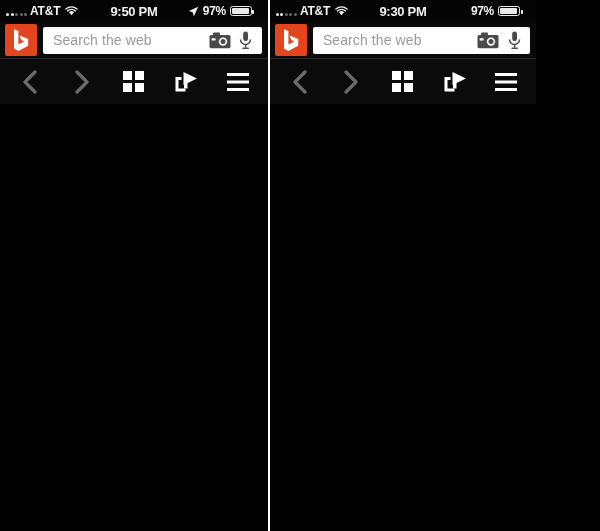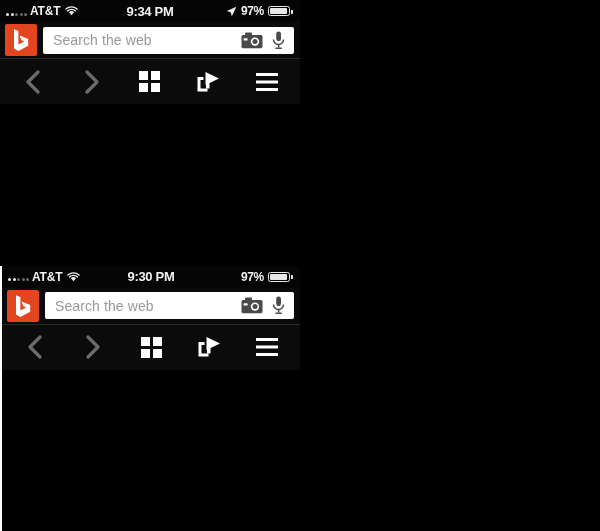--- a/index.html
+++ b/index.html
@@ -2,21 +2,21 @@
 <html><head>
 <meta charset="utf-8">
 <style>
   * { margin:0; padding:0; box-sizing:border-box; }
   html,body {
     width:600px; height:531px;
     background:#000;
     font-family:"Liberation Sans", sans-serif;
     overflow:hidden;
   }
-  .stage { position:relative; width:536px; height:531px; display:flex;flex-direction:column; }
+  .stage { position:relative; width:536px; height:531px; display:flex; }
   .phone { position:relative; width:300px; height:531px; overflow:hidden; background:#000; }
   .phone.right { border-left:2px solid #fff; }
 
   
   .statusbar {
     position:relative; height:22px; width:100%;
     background:#050505; color:#f2f2f2;
     display:flex; align-items:center;
     font-size:12px; font-weight:bold;
   }
@@ -30,21 +30,21 @@
   .sb-dots i:nth-child(5){height:3px;background:#6a6a6a;}
   .sb-carrier { font-size:12px; letter-spacing:-0.2px; }
   .wifi { position:relative; width:13px; height:10px; margin-left:2px; }
   .wifi svg { display:block; }
   .sb-center {
     position:absolute; left:0; right:0; text-align:center;
     font-size:13px; letter-spacing:-0.3px;
   }
   .sb-right {
     margin-left:auto; display:flex; align-items:center;
-    gap:4px; padding-right:10px;
+    gap:4px; padding-right:16px;
   }
   .loc-arrow { width:11px; height:11px; }
   .batt-pct { font-size:12px; letter-spacing:-0.3px; }
   .battery { position:relative; width:22px; height:10px;
     border:1.3px solid #e8e8e8; border-radius:2.5px; }
   .battery::after {
     content:""; position:absolute; right:-3.6px; top:2.7px;
     width:2px; height:4px; background:#e8e8e8; border-radius:0 1px 1px 0;
   }
   .battery i { position:absolute; left:1px; top:1px; bottom:1px;
@@ -159,21 +159,21 @@
         </span>
         <span class="sb-carrier">AT&amp;T</span>
         <span class="wifi">
           <svg width="13" height="10" viewBox="0 0 13 10">
               <path d="M6.5 9.2 L3.9 6.2 a4 4 0 0 1 5.2 0 Z" fill="#eee"></path>
               <path d="M2.6 4.9 a6 6 0 0 1 7.8 0" stroke="#eee" stroke-width="1.4" fill="none" stroke-linecap="round"></path>
               <path d="M0.9 3.0 a9 9 0 0 1 11.2 0" stroke="#eee" stroke-width="1.4" fill="none" stroke-linecap="round"></path>
             </svg>
         </span>
       </div>
-      <div class="sb-center">9:34 PM</div>
+      <div class="sb-center">9:50 PM</div>
       <div class="sb-right">
         <span class="loc-arrow">
           <svg width="11" height="11" viewBox="0 0 11 11">
               <path d="M10.3 0.7 L0.8 5.0 L4.6 6.3 L5.9 10.2 Z" fill="#eee"></path>
             </svg>
         </span>
         <span class="batt-pct">97%</span>
         <span class="battery">
             <i></i>
           </span>

